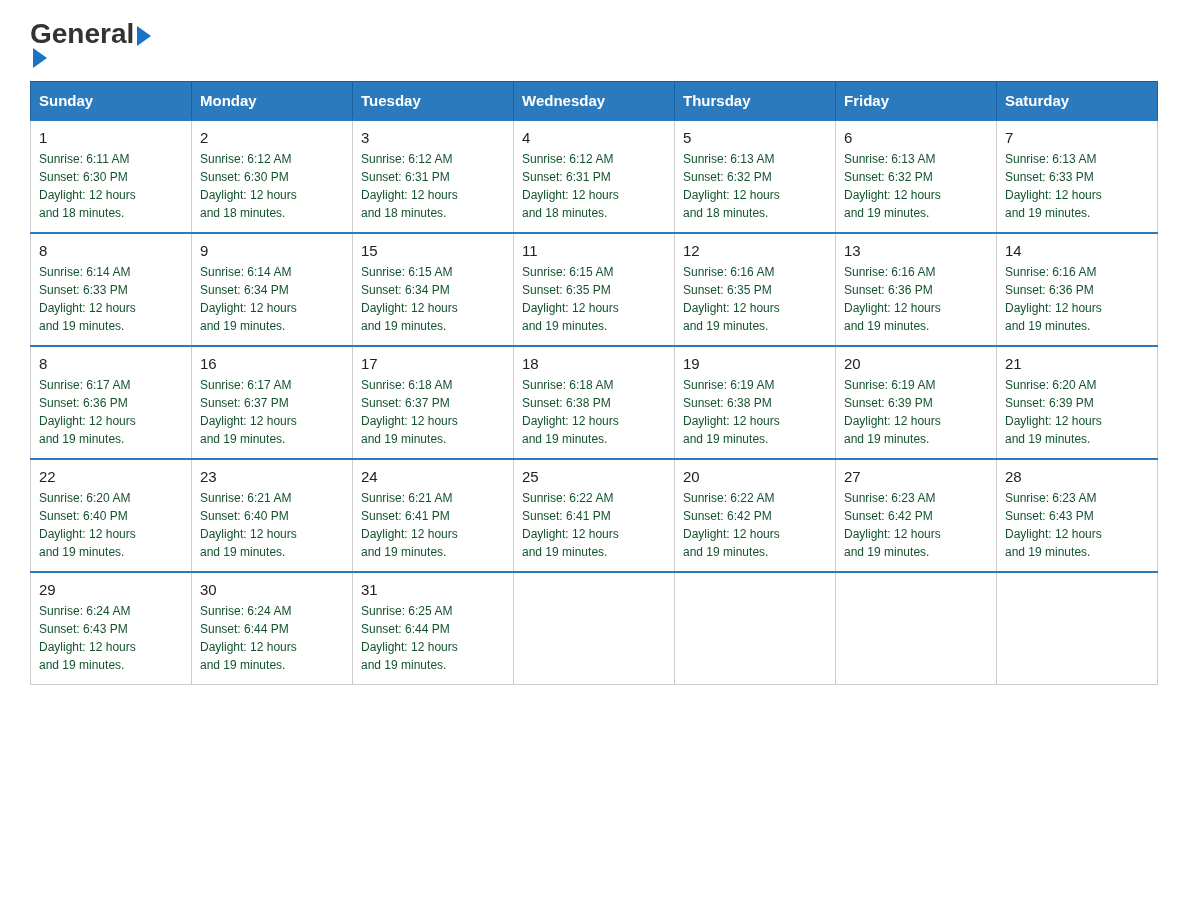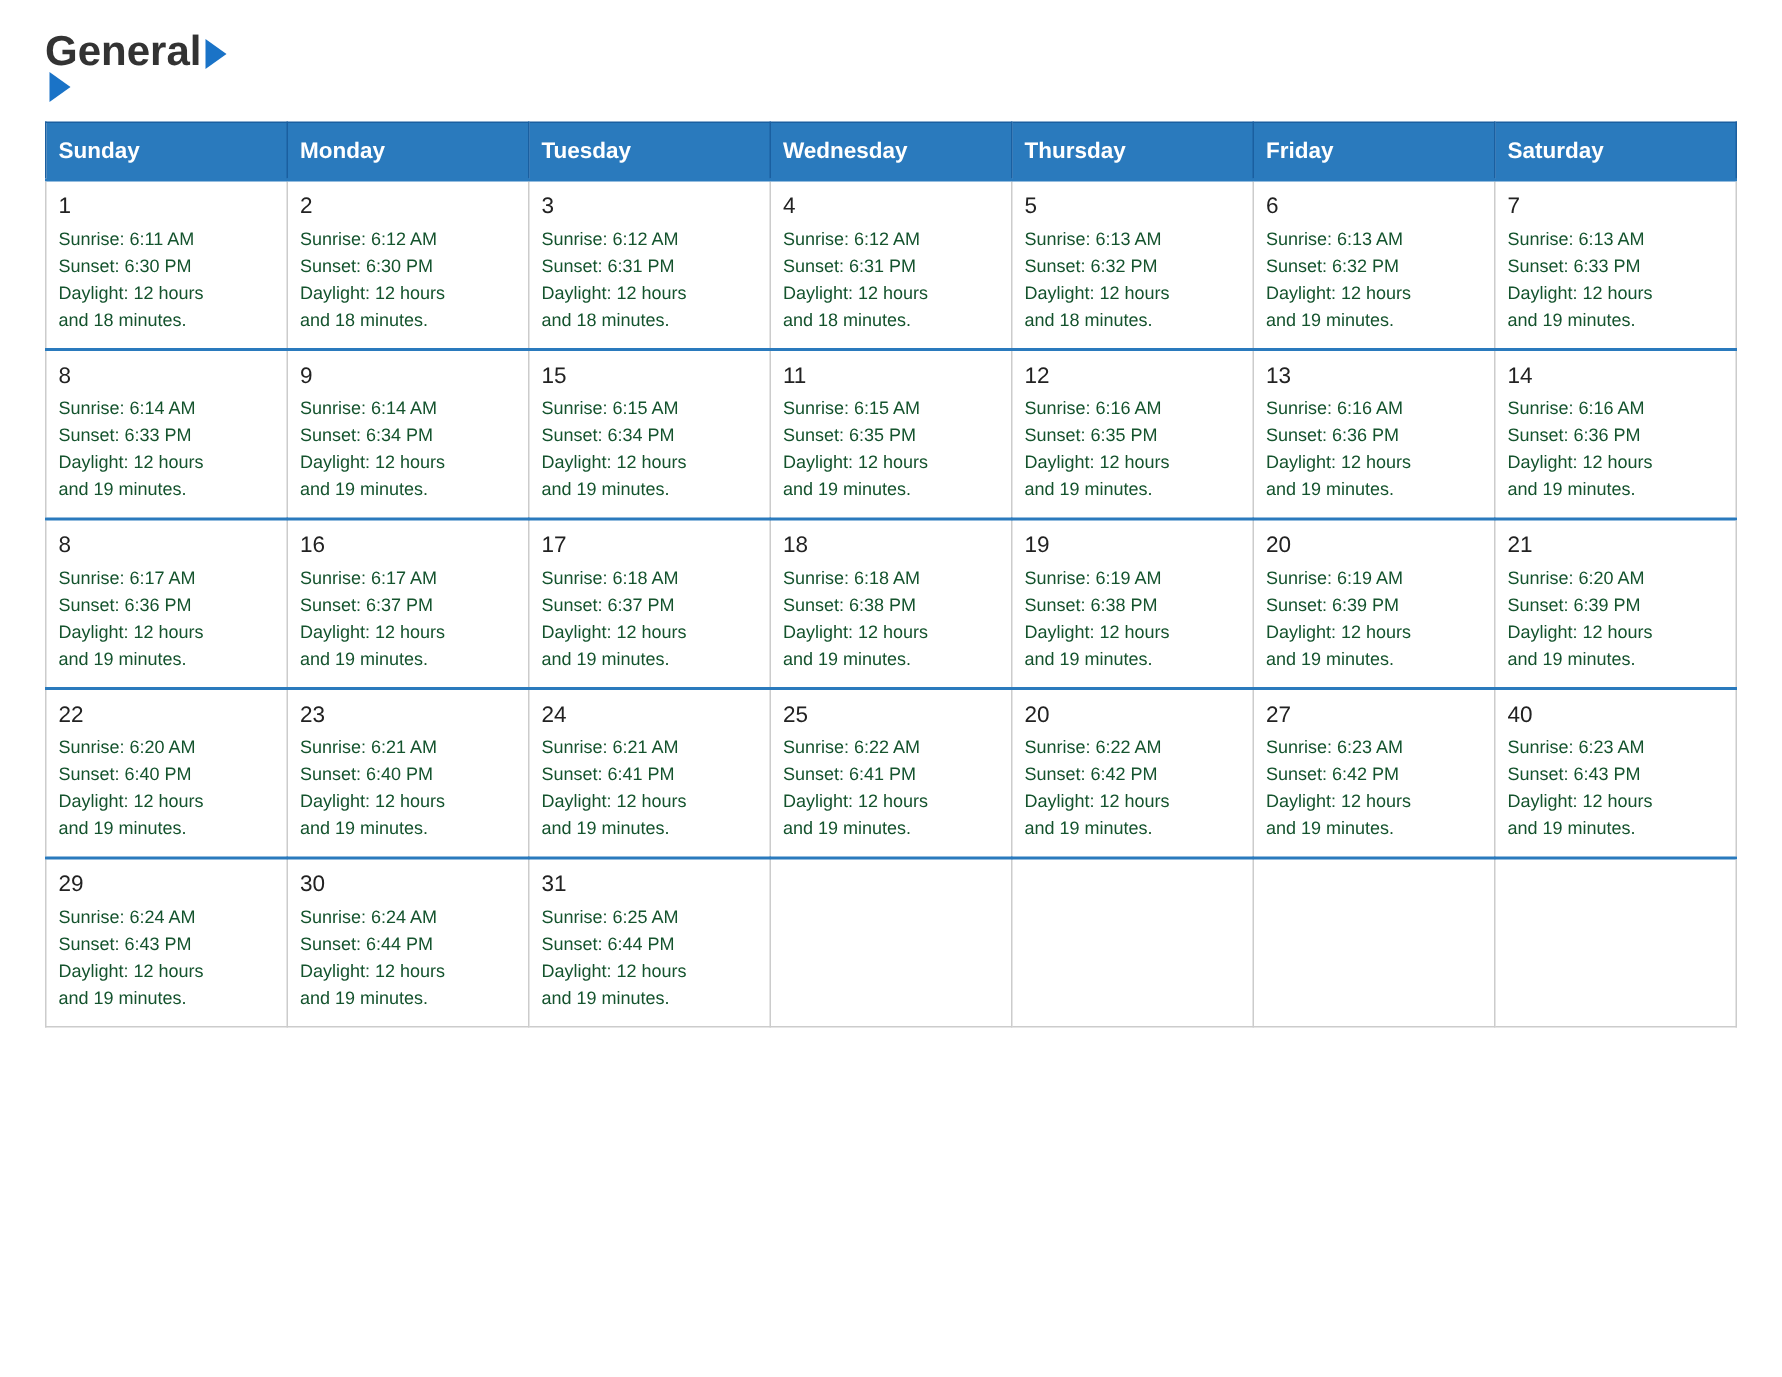--- a/index.html
+++ b/index.html
@@ -240,21 +240,21 @@
         </td>
         <td>
           <span class="day-num">20</span>
           <div class="day-info">Sunrise: 6:22 AM<br>Sunset: 6:42 PM<br>Daylight: 12 hours<br>and 19 minutes.</div>
         </td>
         <td>
           <span class="day-num">27</span>
           <div class="day-info">Sunrise: 6:23 AM<br>Sunset: 6:42 PM<br>Daylight: 12 hours<br>and 19 minutes.</div>
         </td>
         <td>
-          <span class="day-num">40</span>
+          <span class="day-num">28</span>
           <div class="day-info">Sunrise: 6:23 AM<br>Sunset: 6:43 PM<br>Daylight: 12 hours<br>and 19 minutes.</div>
         </td>
       </tr>
       <tr>
         <td>
           <span class="day-num">29</span>
           <div class="day-info">Sunrise: 6:24 AM<br>Sunset: 6:43 PM<br>Daylight: 12 hours<br>and 19 minutes.</div>
         </td>
         <td>
           <span class="day-num">30</span>

